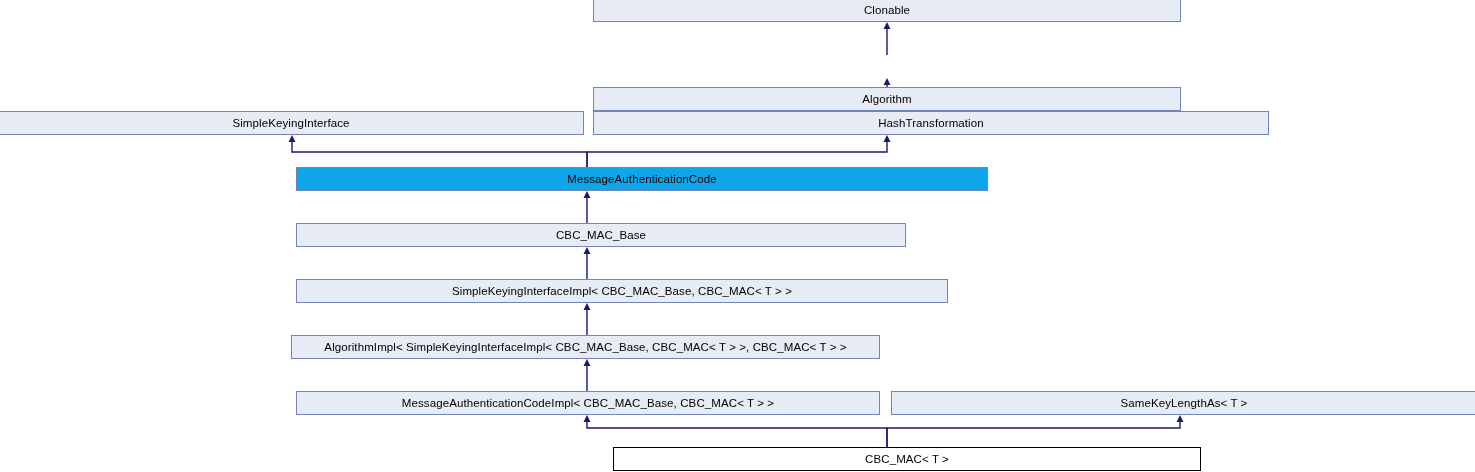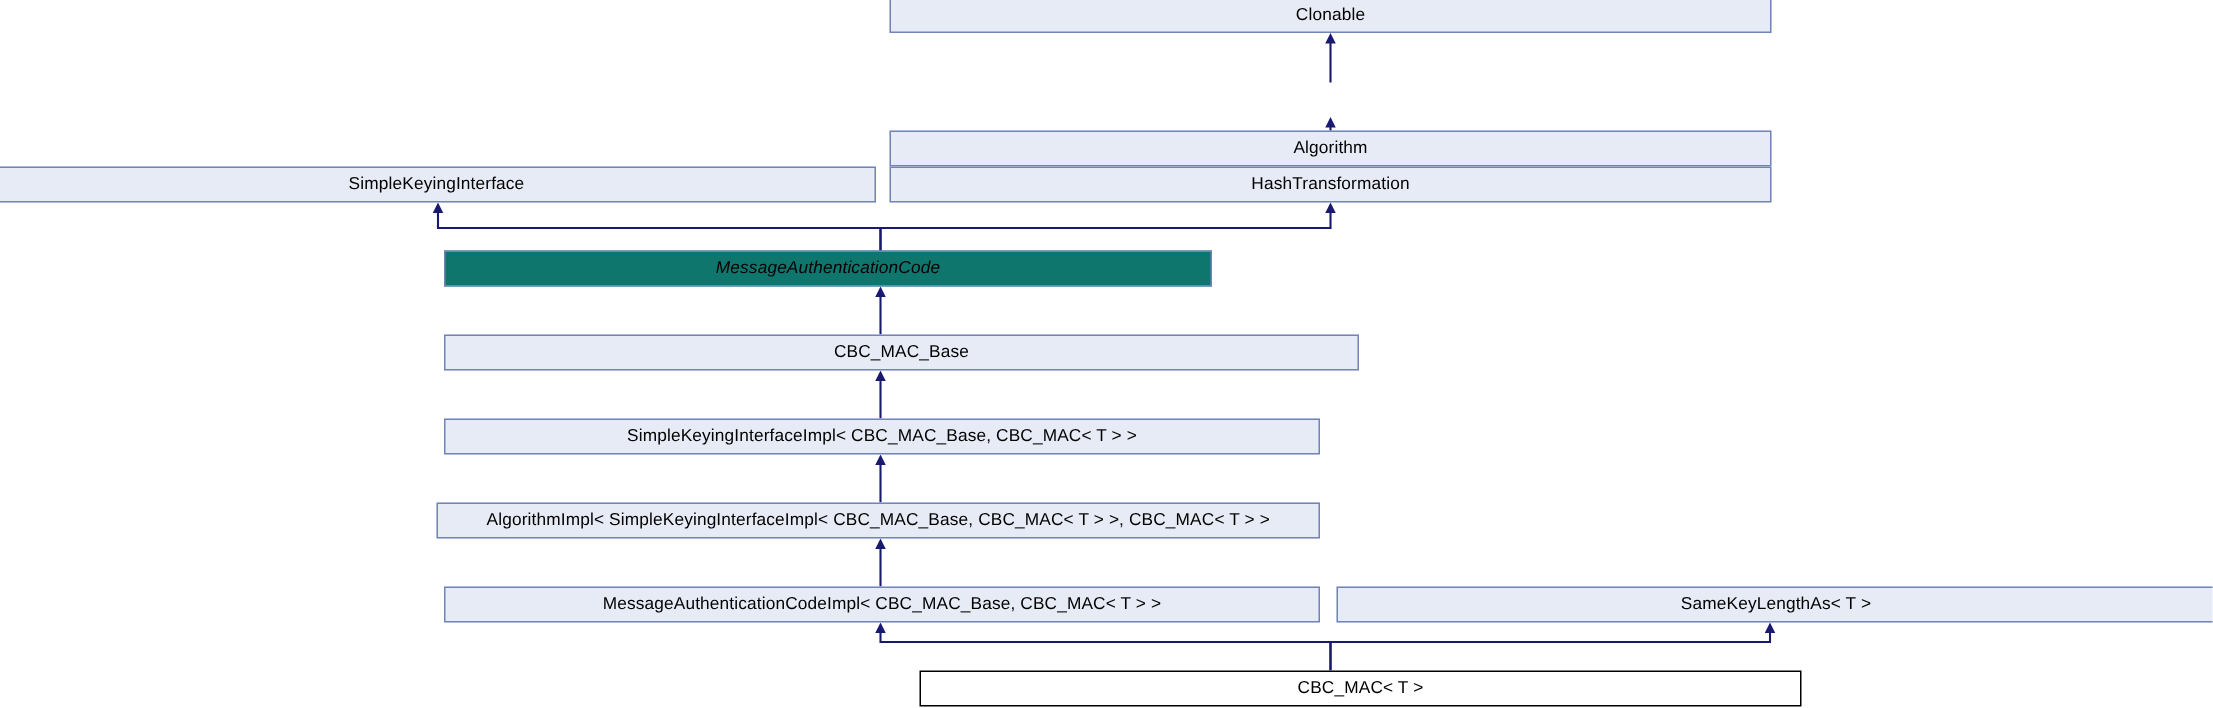--- a/index.html
+++ b/index.html
@@ -98,30 +98,30 @@
     </svg>
 <div class="node" style="left: 593px; top: -2px; width: 588px; background: rgb(231, 235, 245); border-color: rgb(113, 131, 183); color: rgb(0, 0, 0);">
       <span class="node-label">Clonable</span>
     </div>
     <div class="node" style="left: 593px; top: 55px; width: 588px; background: rgb(231, 235, 245); border-color: rgb(113, 131, 183); color: rgb(0, 0, 0); margin-top: 32px;">
       <span class="node-label">Algorithm</span>
     </div>
     <div class="node" style="left: -2px; top: 111px; width: 586px; background: rgb(231, 235, 245); border-color: rgb(113, 131, 183); color: rgb(0, 0, 0);">
       <span class="node-label">SimpleKeyingInterface</span>
     </div>
-    <div class="node" style="left: 593px; top: 111px; width: 588px; background: rgb(231, 235, 245); border-color: rgb(113, 131, 183); color: rgb(0, 0, 0);">
+    <div class="node" style="left: 593px; top: 111px; width: 676px; background: rgb(231, 235, 245); border-color: rgb(113, 131, 183); color: rgb(0, 0, 0);">
       <span class="node-label">HashTransformation</span>
     </div>
-    <div class="node" style="left: 296px; top: 167px; width: 512px; background: #0f766e; border-color: rgb(113, 131, 183); color: rgb(0, 0, 0); font-style: italic;">
+    <div class="node" style="left: 296px; top: 167px; width: 692px; background: #0ea5e9; border-color: rgb(113, 131, 183); color: rgb(0, 0, 0);">
       <span class="node-label">MessageAuthenticationCode</span>
     </div>
     <div class="node" style="left: 296px; top: 223px; width: 610px; background: rgb(231, 235, 245); border-color: rgb(113, 131, 183); color: rgb(0, 0, 0);">
       <span class="node-label">CBC_MAC_Base</span>
     </div>
-    <div class="node" style="left: 296px; top: 279px; width: 584px; background: rgb(231, 235, 245); border-color: rgb(113, 131, 183); color: rgb(0, 0, 0);">
+    <div class="node" style="left: 296px; top: 279px; width: 652px; background: rgb(231, 235, 245); border-color: rgb(113, 131, 183); color: rgb(0, 0, 0);">
       <span class="node-label">SimpleKeyingInterfaceImpl&lt; CBC_MAC_Base, CBC_MAC&lt; T &gt; &gt;</span>
     </div>
     <div class="node" style="left: 291px; top: 335px; width: 589px; background: rgb(231, 235, 245); border-color: rgb(113, 131, 183); color: rgb(0, 0, 0);">
       <span class="node-label">AlgorithmImpl&lt; SimpleKeyingInterfaceImpl&lt; CBC_MAC_Base, CBC_MAC&lt; T &gt; &gt;, CBC_MAC&lt; T &gt; &gt;</span>
     </div>
     <div class="node" style="left: 296px; top: 391px; width: 584px; background: rgb(231, 235, 245); border-color: rgb(113, 131, 183); color: rgb(0, 0, 0); text-align: center;">
       <span class="node-label">MessageAuthenticationCodeImpl&lt; CBC_MAC_Base, CBC_MAC&lt; T &gt; &gt;</span>
     </div>
     <div class="node" style="left: 891px; top: 391px; width: 586px; background: rgb(231, 235, 245); border-color: rgb(113, 131, 183); color: rgb(0, 0, 0);">
       <span class="node-label">SameKeyLengthAs&lt; T &gt;</span>

